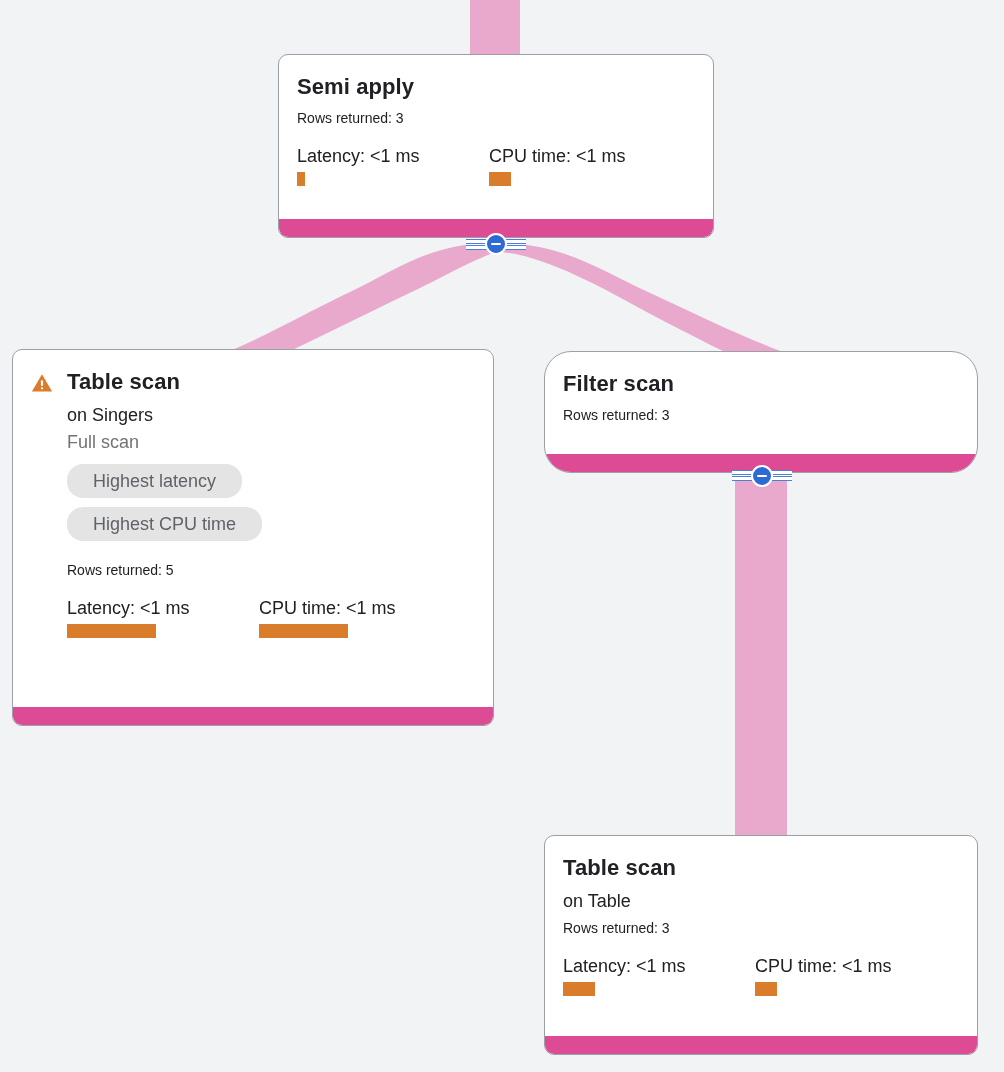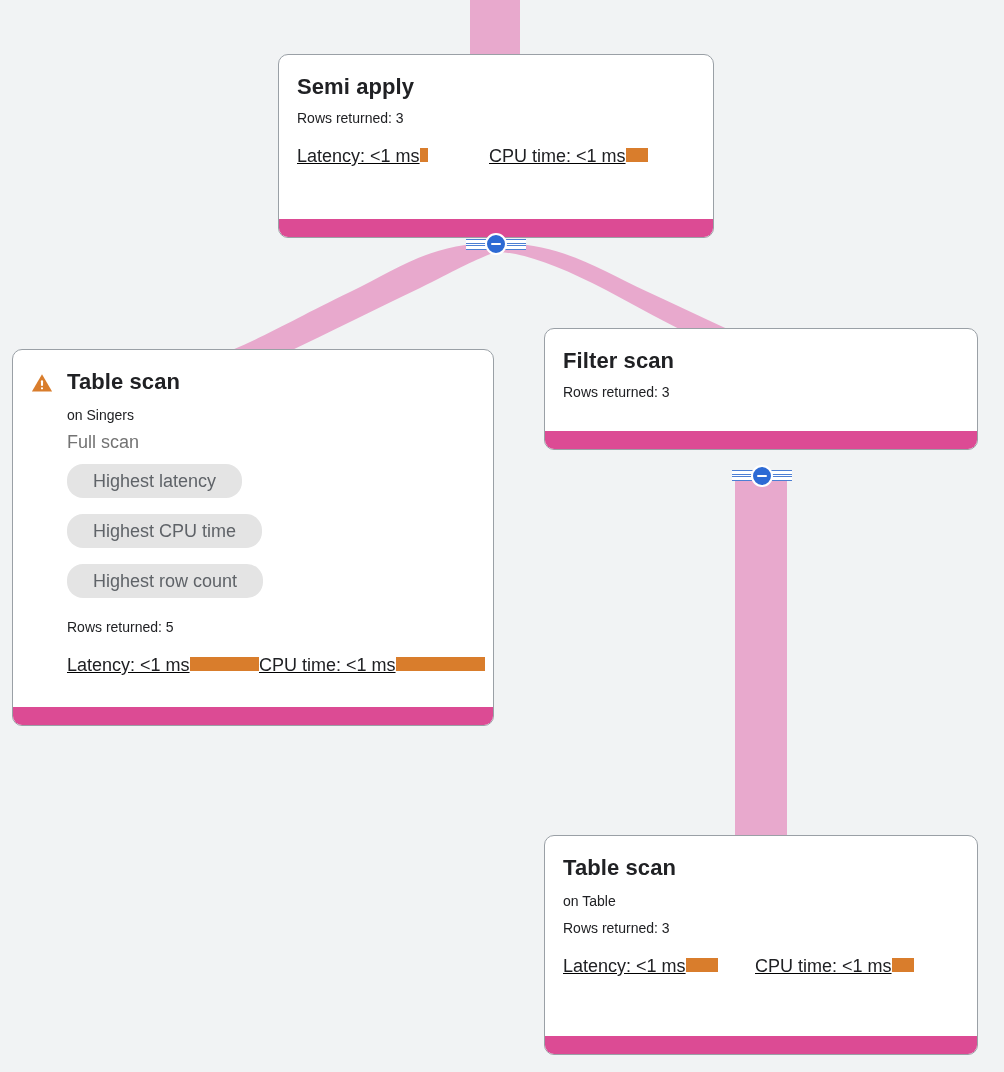--- a/index.html
+++ b/index.html
@@ -63,59 +63,59 @@
     display: block;
   }
   .node-title {
     font-size: 22px;
     font-weight: 700;
     color: #202124;
     line-height: 28px;
     letter-spacing: 0.1px;
   }
   .sub-on {
-    font-size: 14px;
+    font-size: 18px;
     color: #202124;
     line-height: 27px;
     margin-top: 6px;
   }
   .sub-muted {
     font-size: 18px;
     color: #737373;
     line-height: 27px;
   }
   .rows-line {
     font-size: 14px;
     color: #202124;
     line-height: 27px;
     margin-top: 4px;
   }
   .chips {
     margin-top: 8px;
     display: flex;
     flex-direction: column;
     align-items: flex-start;
-    gap: 16px;
+    gap: 9px;
   }
   .chip {
     background: #e4e4e4;
     color: #5f6368;
     font-size: 18px;
     line-height: 20px;
     border-radius: 16px;
     padding: 7px 26px;
   }
 
   .metrics {
     display: flex;
     margin-top: 12px;
   }
   .metric {
     display: flex;
-    text-decoration: underline;
+    flex-direction: column;
   }
   .metric-label {
     font-size: 18px;
     color: #202124;
     line-height: 24px;
     white-space: nowrap;
   }
   .metric-bar {
     height: 14px;
     background: #d97d2c;
@@ -233,39 +233,38 @@
           <rect x="10.85" y="16.6" width="2.3" height="2.3" rx="1" fill="#ffffff"></rect>
         </svg>
         <div class="node-title">Table scan</div>
       </div>
       <div style="margin-left:36px;">
         <div class="sub-on">on Singers</div>
         <div class="sub-muted">Full scan</div>
         <div class="chips">
           <div class="chip">Highest latency</div>
           <div class="chip">Highest CPU time</div>
-          <div class="chip">Highest row count</div>
         </div>
         <div class="rows-line" style="margin-top:16px;">Rows returned: 5</div>
         <div class="metrics">
           <div class="metric" style="width:192px;">
             <div class="metric-label">Latency: &lt;1 ms</div>
             <div class="metric-bar" style="width:89px;"></div>
           </div>
           <div class="metric">
             <div class="metric-label">CPU time: &lt;1 ms</div>
             <div class="metric-bar" style="width:89px;"></div>
           </div>
         </div>
       </div>
     </div>
     <div class="node-footer-bar"></div>
   </div>
 
-  <div class="node" style="left:544px; top:328px; width:434px; height:122px;">
+  <div class="node" style="left:544px; top:351px; width:434px; height:122px;border-radius:27px;">
     <div class="node-body">
       <div class="node-title-row">
         <div class="node-title">Filter scan</div>
       </div>
       <div class="rows-line">Rows returned: 3</div>
     </div>
     <div class="node-footer-bar"></div>
   </div>
 
   <div class="collapse-btn" style="left:732px; top:465px;">

